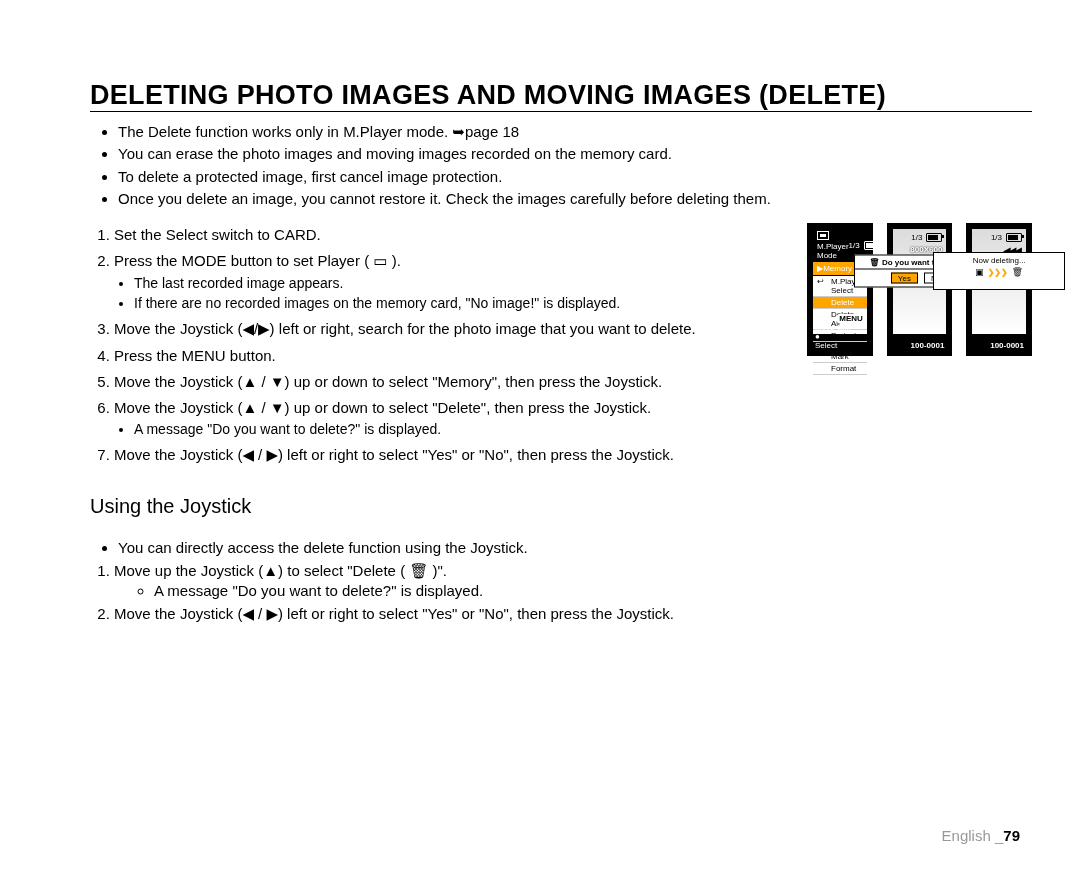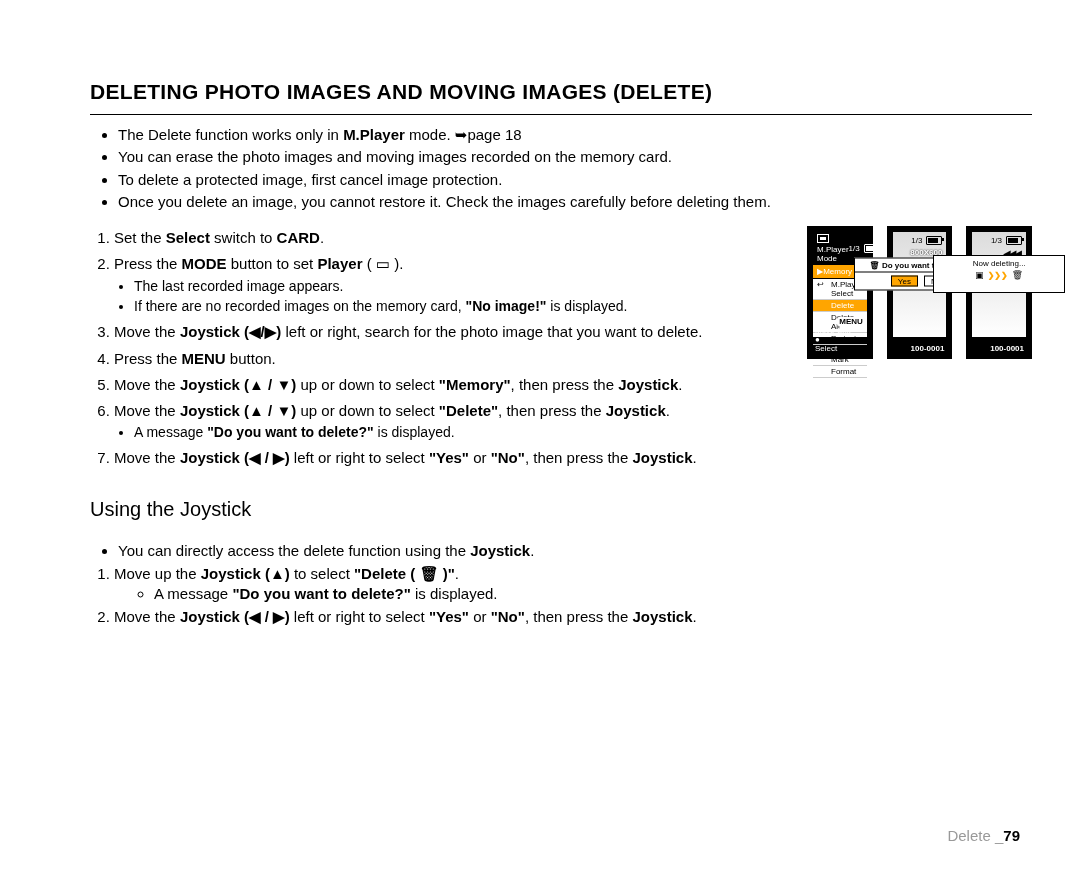--- a/index.html
+++ b/index.html
@@ -10,44 +10,44 @@
     color: #000;
   }
   .page {
     width: 1080px;
     height: 874px;
     padding: 80px 48px 30px 90px;
     box-sizing: border-box;
     position: relative;
   }
   h1.section-title {
-    font-size: 21px;
+    font-size: 27px;
     font-weight: bold;
     margin: 0 0 10px 0;
     border-bottom: 1px solid #000;
-    padding-bottom: 10px;
+    padding-bottom: 0;
     letter-spacing: 0.3px;
   }
   ul.top-bullets {
     list-style: disc;
     margin: 6px 0 14px 0;
     padding-left: 28px;
     font-size: 15px;
   }
   ul.top-bullets li { margin: 2px 0; line-height: 1.35; }
   .body-row {
     display: flex;
     gap: 20px;
   }
   .instructions { flex: 1 1 auto; font-size: 15px; }
   ol.steps { list-style: decimal; padding-left: 24px; margin: 0; }
   ol.steps > li { margin: 2px 0 6px 0; line-height: 1.35; }
   ol.steps ul { list-style: disc; padding-left: 20px; margin: 2px 0; font-size: 14px; }
   ol.steps ul li { margin: 2px 0; }
-  .bold { font-weight: bold; text-align: right; }
+  .bold { font-weight: normal; text-align: right; }
   h2.sub { font-size: 20px; font-weight: normal; margin: 30px 0 21px 0; }
   .joystick-block { font-size: 15px; }
   .joystick-block ul.note { list-style: disc; padding-left: 28px; margin: 2px 0 6px; }
   .joystick-block ol { list-style: decimal; padding-left: 24px; margin: 0; }
   .joystick-block ol li { margin: 2px 0 6px; }
   .footer { position: absolute; right: 60px; bottom: 30px; font-size: 15px; color: #999; }
   .footer .pg { color: #000; font-weight: bold; }
   
   .screens {
     width: 225px;
@@ -247,15 +247,15 @@
               <span class="trash-ico">🗑</span>
             </div>
           </div>
         </div>
         <div class="idx">100-0001</div>
       </div>
     </div>
   </div>
 
   <div class="footer">
-    <span>Delete _</span><span class="pg">79</span>
+    <span>English _</span><span class="pg">79</span>
   </div>
 </div>
 
 </body></html>

